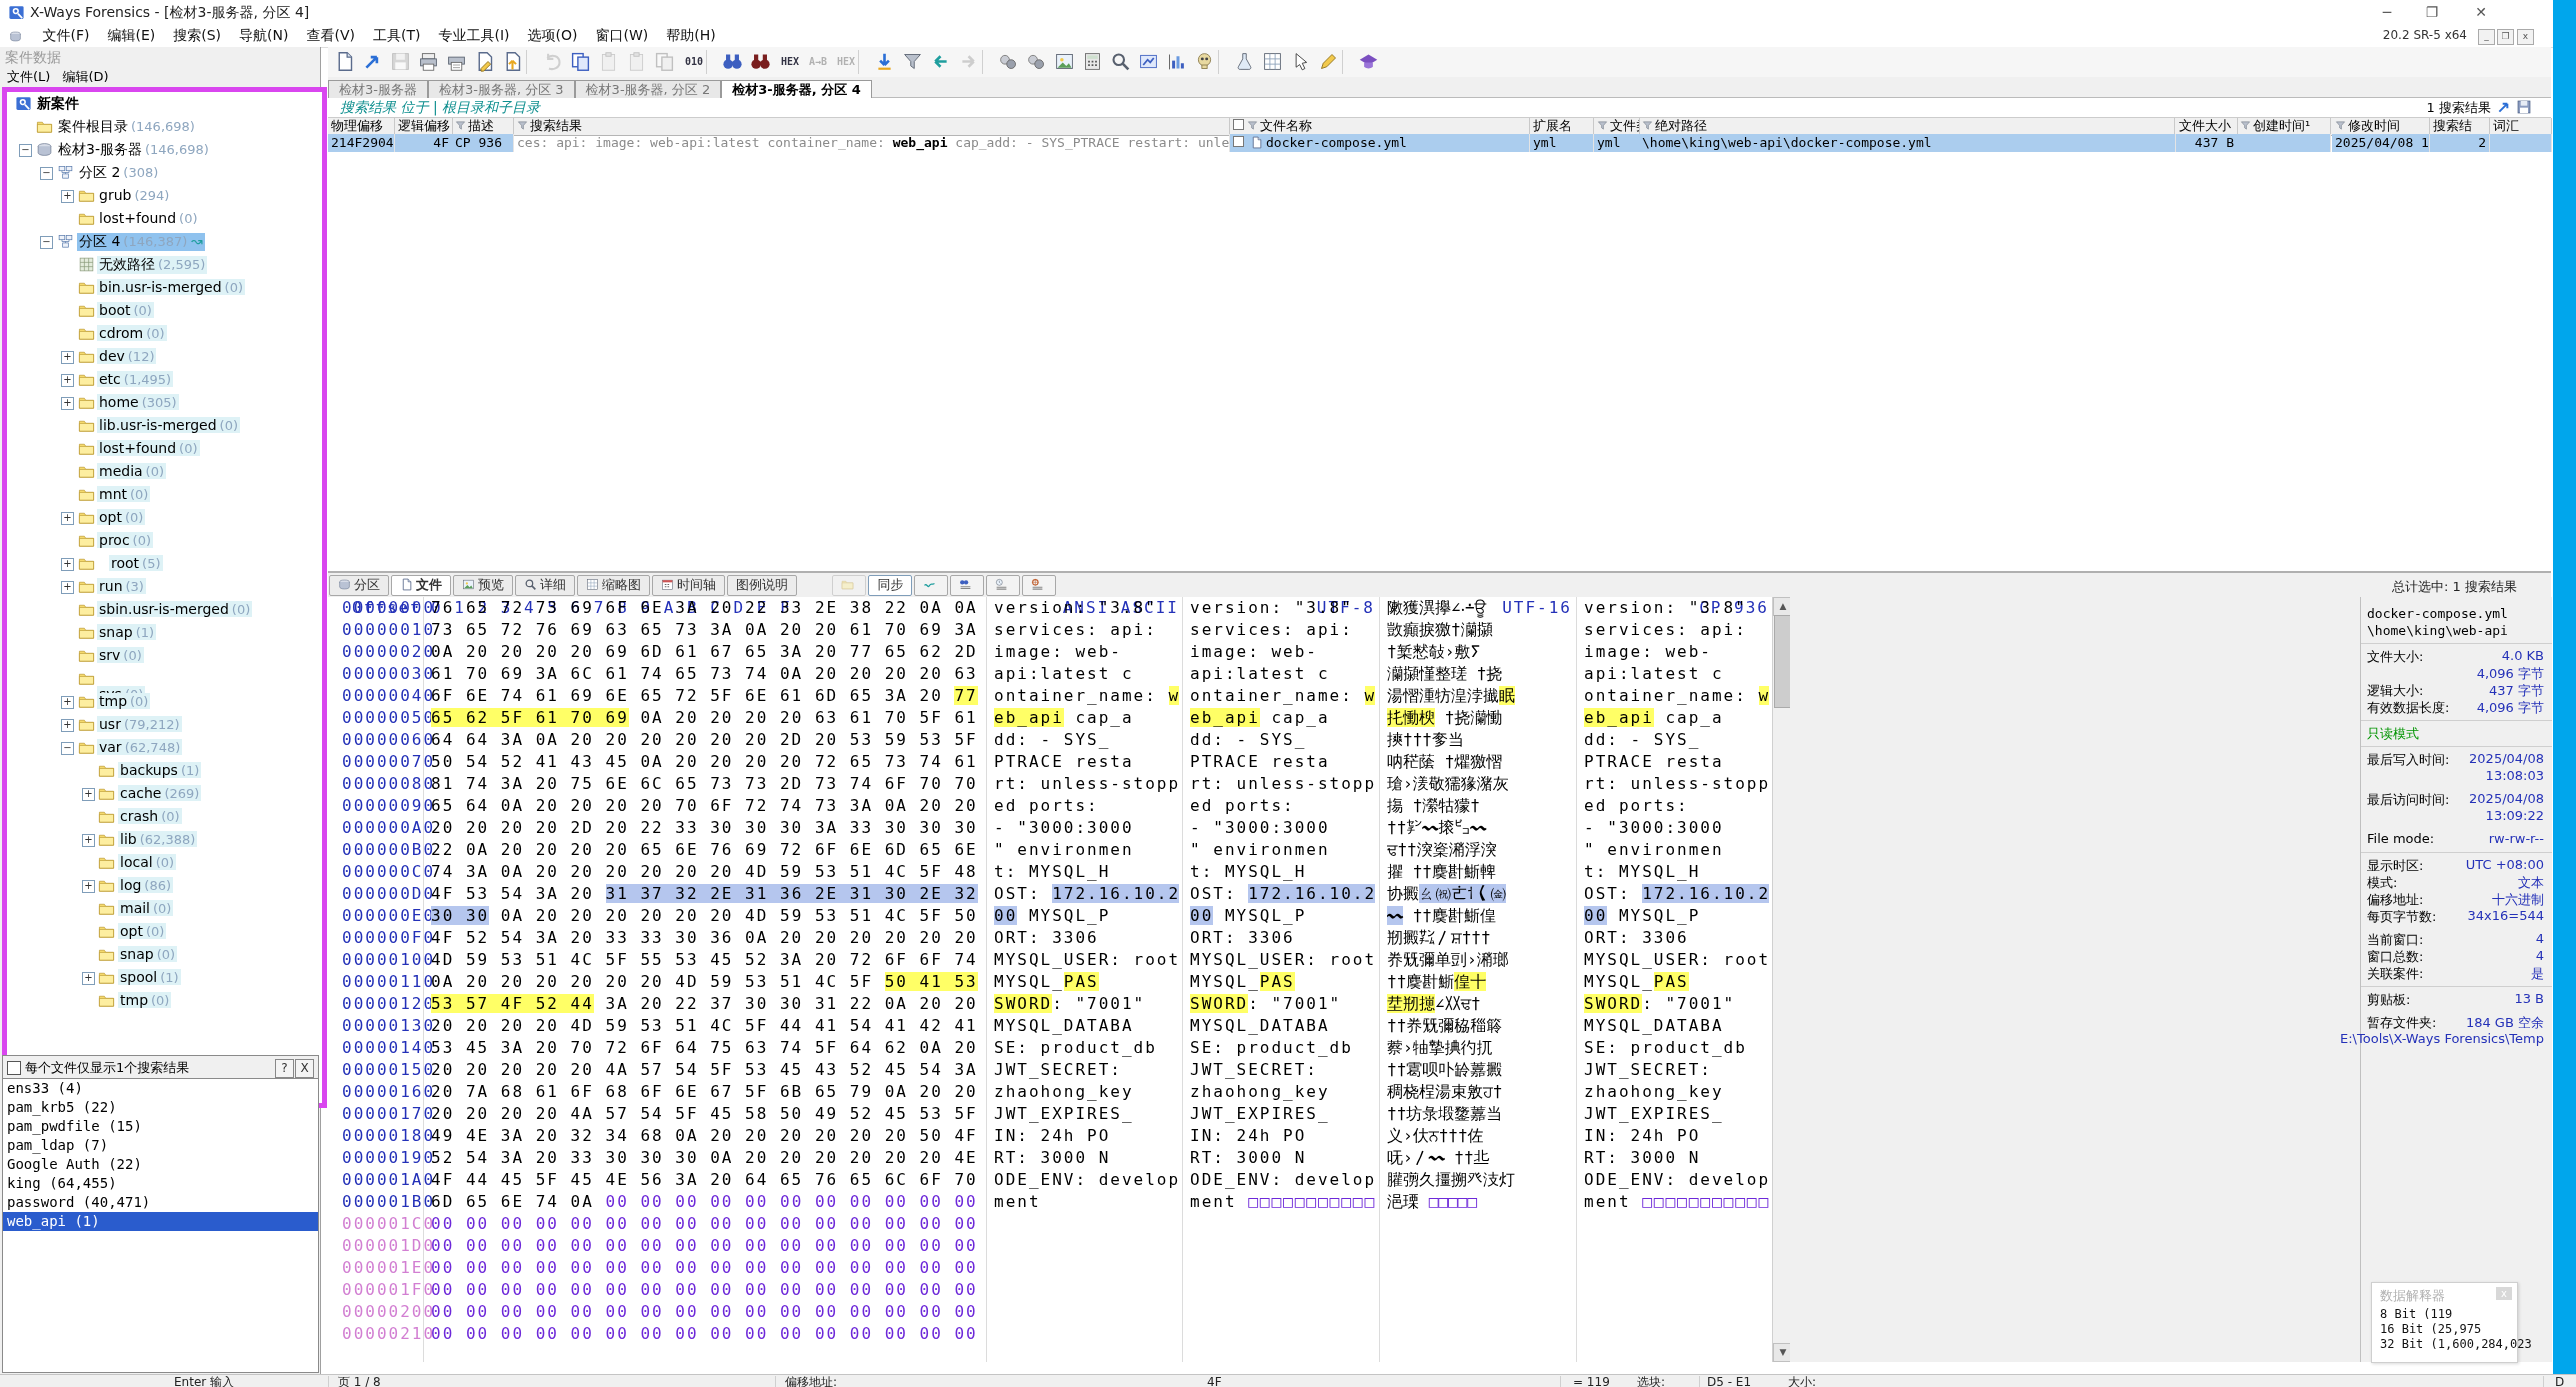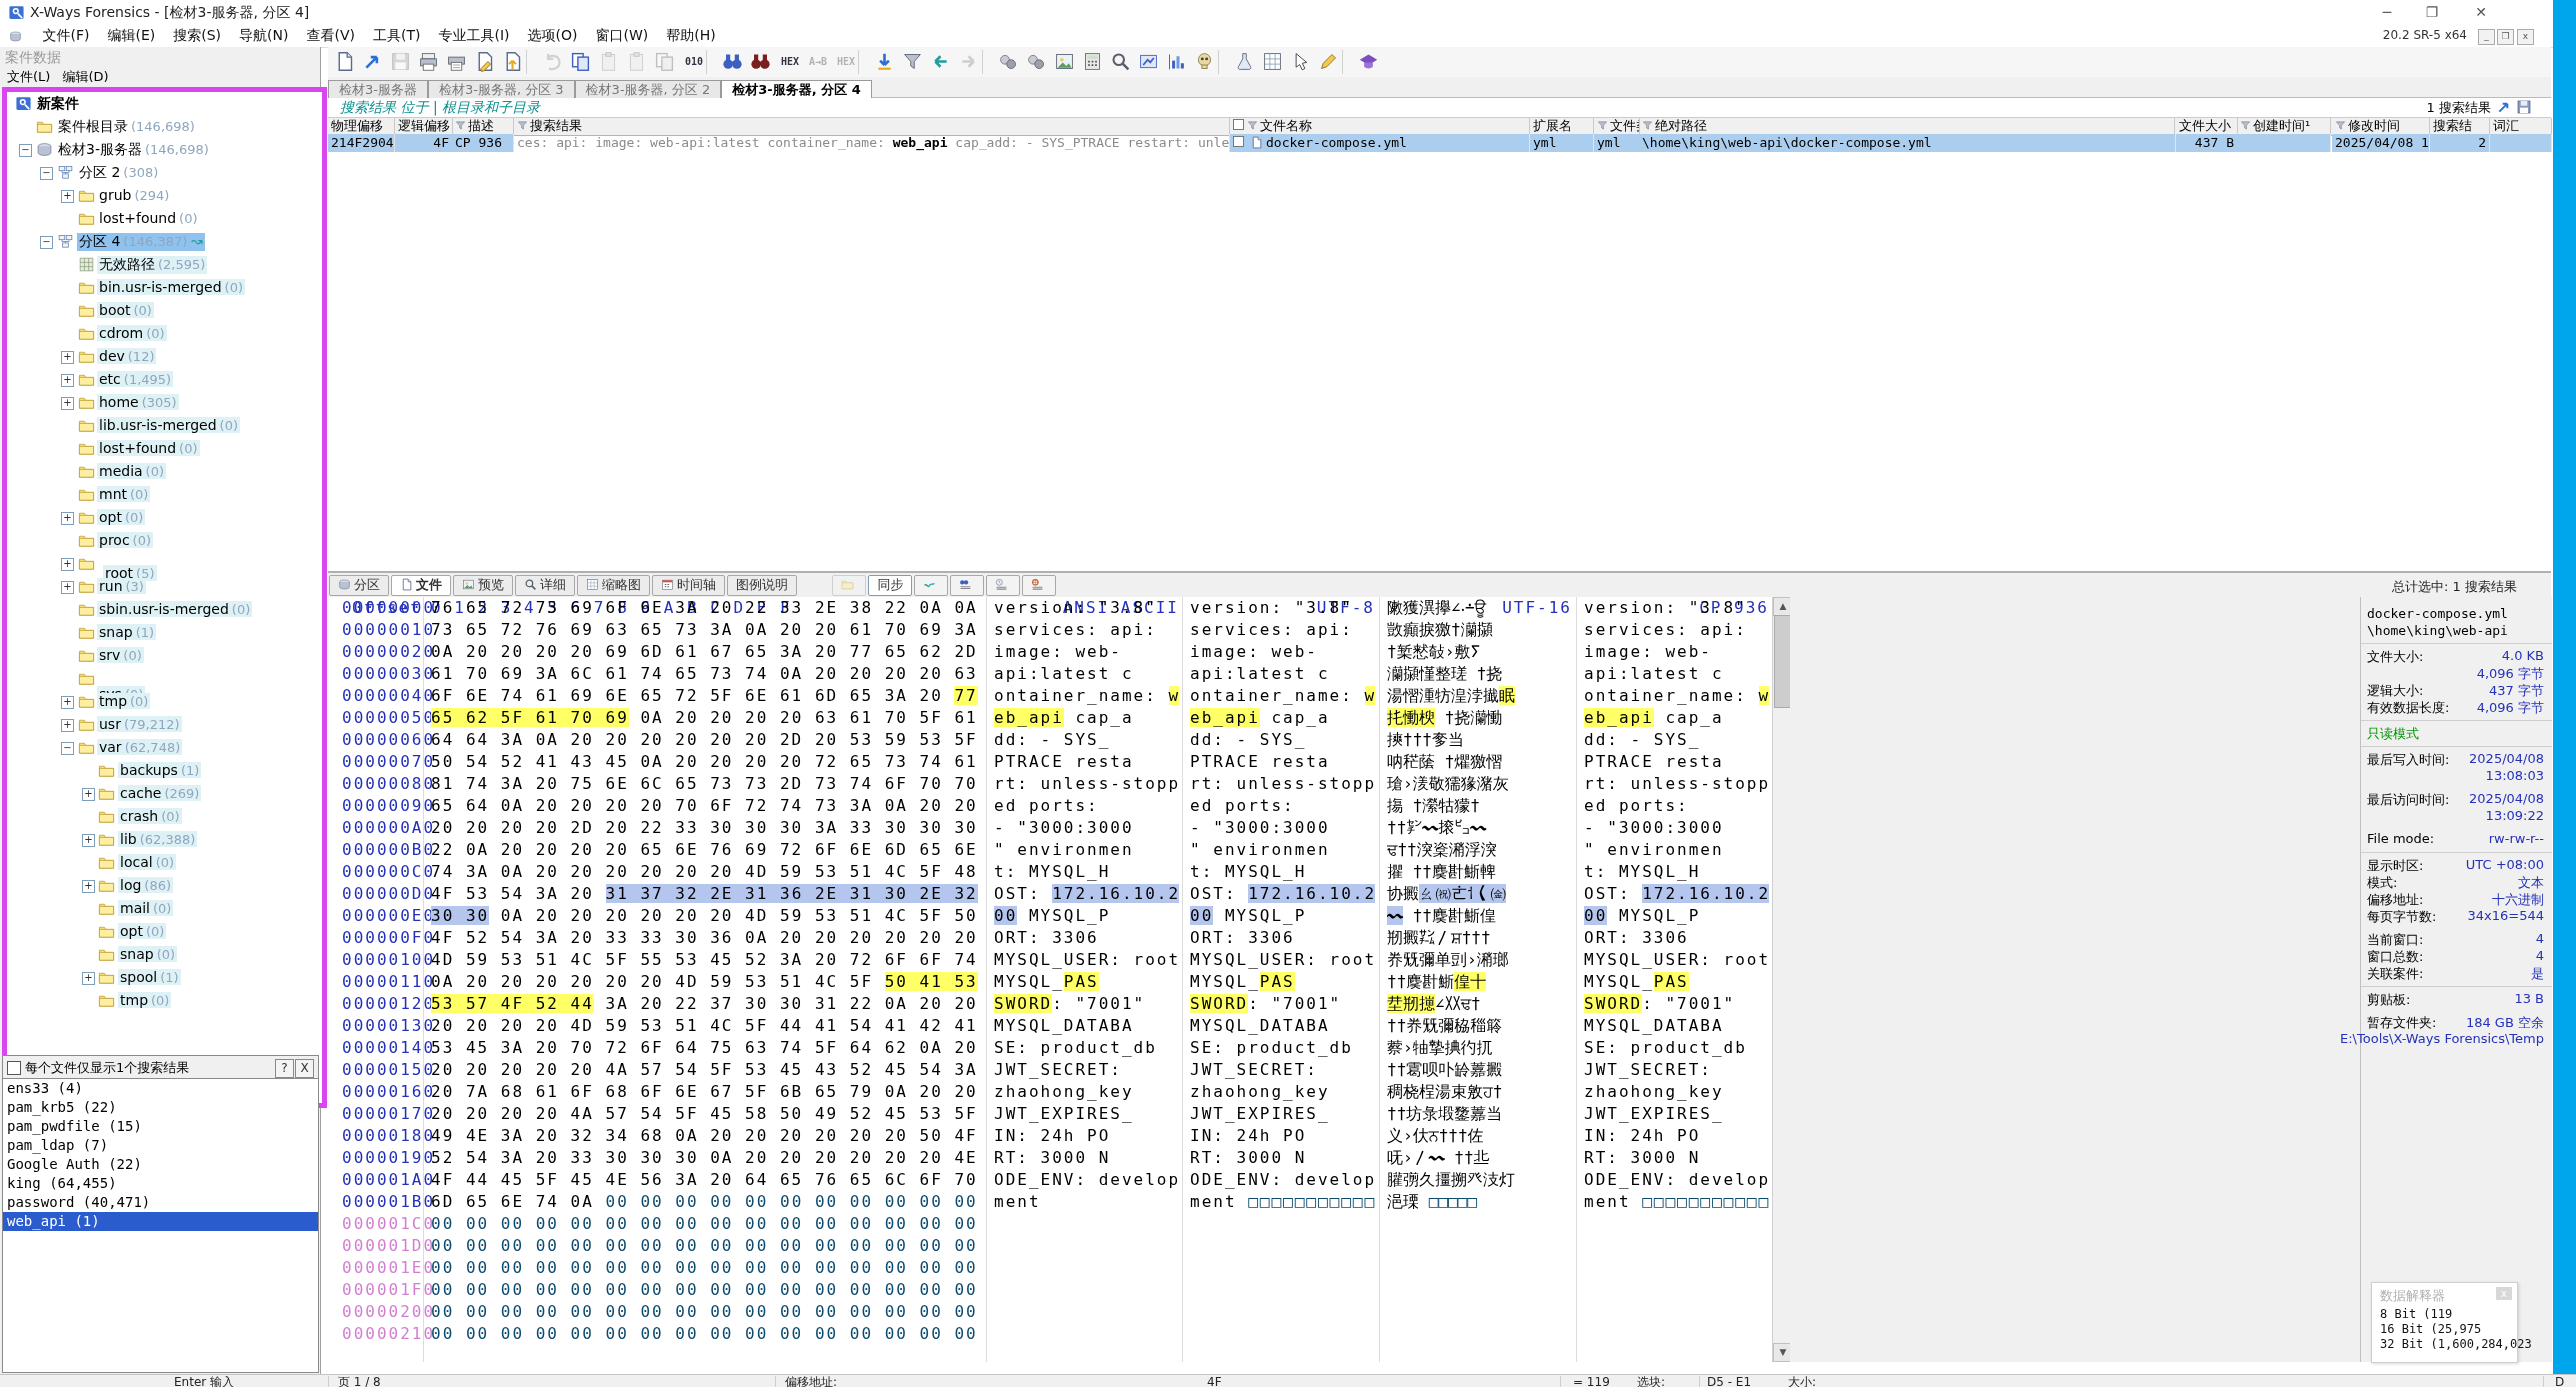--- a/index.html
+++ b/index.html
@@ -89,21 +89,21 @@
   .hexmono{font-family:"DejaVu Sans Mono",monospace;font-size:16px;letter-spacing:2px;line-height:22px}
   #hexhdr{position:absolute;left:0;top:0;width:1444px;height:22px;color:#2431b8}
   .hxr{position:relative;height:22px;white-space:nowrap}
   .hoff{position:absolute;left:14px;color:#2431b8}
   .hoff.pink{color:#d27fd2}
   .hbytes{position:absolute;left:103px}
   .hcol{position:absolute;overflow:hidden}
   .ca{left:666px;width:185px}.c8{left:862px;width:185px}.c16{left:1059px;width:185px}.c36{left:1256px;width:185px}
   .hl-y{background:#ffff66}
   .hl-b{background:#b5c6ee}
-  .dim{color:#0c4a6e}
+  .dim{color:#6d28d9}
   .vline{position:absolute;top:0;bottom:0;width:1px;background:#dcdcdc}
   
   #hexsb{left:1772px;top:597px;width:18px;height:765px;background:#f0f0f0;border-left:1px solid #d0d0d0}
   .sbarrow{position:absolute;left:0;width:18px;height:17px;background:#e8e8e8;border:1px solid #c0c0c0;
            font-size:9px;text-align:center;line-height:16px;color:#555}
   #sbthumb{position:absolute;left:1px;top:18px;width:15px;height:91px;background:#cdcdcd;border:1px solid #aaa}
   #hexfiller{left:1790px;top:597px;width:570px;height:765px;background:#f0f0f0}
   
   #details{left:2360px;top:597px;width:191px;height:765px;background:#f0f0f0;border-left:1px solid #c0c0c0}
   .drow{position:relative;height:17px;font-size:13px;white-space:nowrap}
@@ -419,21 +419,21 @@
             <path d="M2 9h20v11H2z" fill="#fdeea0" stroke="#b8962e"></path>
           </svg></span>
         <span class="tlabel tshade" style="left: 90px;">proc<span class="tcount">(0)</span></span>
       </div>
       <div class="trow">
         <span class="texp" style="left: 54px;">+</span>
         <span class="ticon" style="left: 71px;"><svg viewBox="0 0 24 24" xmlns="http://www.w3.org/2000/svg">
             <path d="M2 6h7l2 3h11v11H2z" fill="#fbe173" stroke="#b8962e"></path>
             <path d="M2 9h20v11H2z" fill="#fdeea0" stroke="#b8962e"></path>
           </svg></span>
-        <span class="tlabel tshade" style="left: 96px; margin-top: 10px;">root<span class="tcount">(5)</span></span>
+        <span class="tlabel tshade" style="left: 102px;">root<span class="tcount">(5)</span></span>
       </div>
       <div class="trow">
         <span class="texp" style="left: 54px;">+</span>
         <span class="ticon" style="left: 71px;"><svg viewBox="0 0 24 24" xmlns="http://www.w3.org/2000/svg">
             <path d="M2 6h7l2 3h11v11H2z" fill="#fbe173" stroke="#b8962e"></path>
             <path d="M2 9h20v11H2z" fill="#fdeea0" stroke="#b8962e"></path>
           </svg></span>
         <span class="tlabel tshade" style="left: 90px;">run<span class="tcount">(3)</span></span>
       </div>
       <div class="trow">

